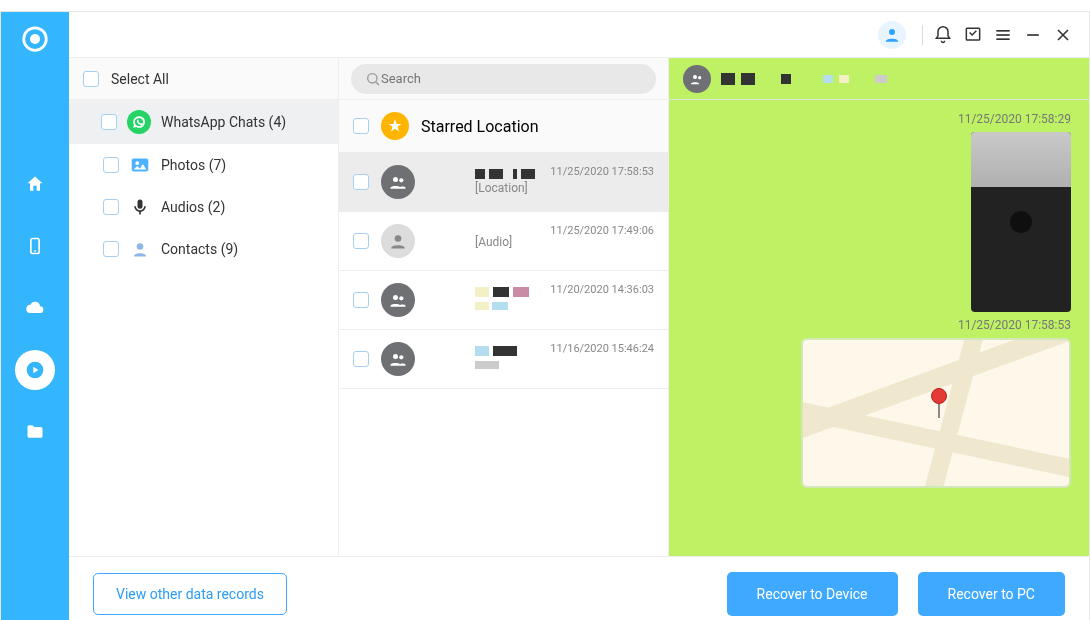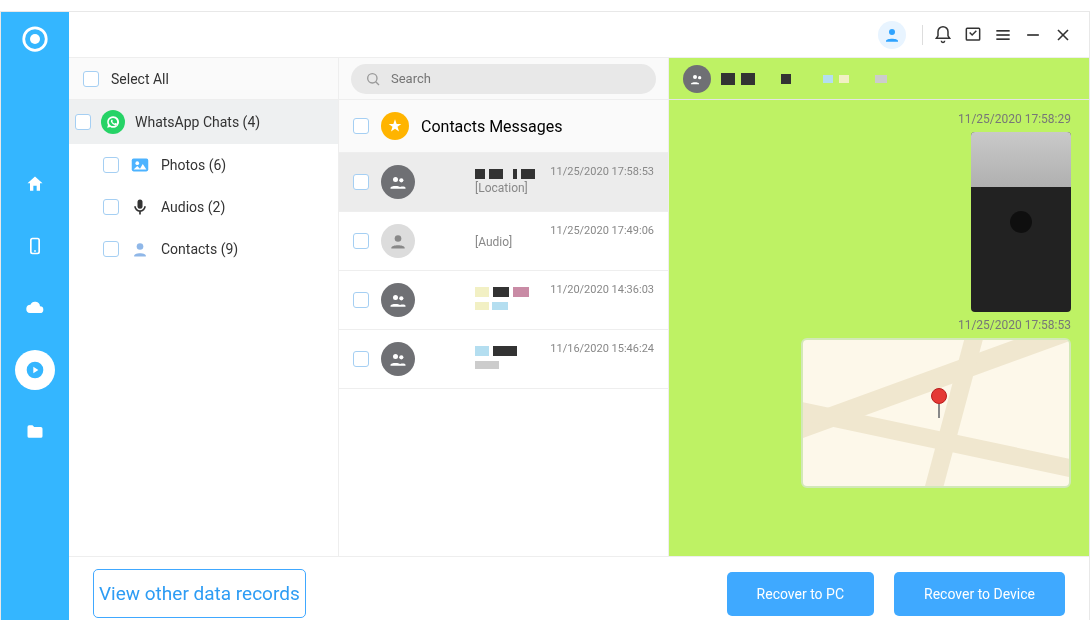--- a/index.html
+++ b/index.html
@@ -18,34 +18,34 @@
 .tb-left { flex:1; }
 .tb-icon { width: 20px; height:20px; display:flex; align-items:center; justify-content:center; cursor:pointer; color:#333; }
 .tb-avatar { width:28px; height:28px; border-radius:50%; background:#e8f4ff; display:flex; align-items:center; justify-content:center; color:#2fa3ff; margin-right:6px; }
 .tb-sep { width:1px; height:20px; background:#ddd; }
 
 .content { flex:1; display:flex; overflow:hidden; }
 
 
 .sidebar { width: 270px; border-right: 1px solid #eee; display:flex; flex-direction:column; }
 .select-all { height:42px; display:flex; align-items:center; padding: 0 14px; gap:12px; border-bottom:1px solid #eee; font-size:14px; color:#333; background:#fafafa;}
-.side-item { display:flex; align-items:center; padding: 10px 6px; gap:10px; font-size:14px; color:#333; cursor:pointer; }
+.side-item { display:flex; align-items:center; padding: 10px 32px; gap:10px; font-size:14px; color:#333; cursor:pointer; }
 .side-item.category { font-weight:400; }
 .side-item.active { background:#eef0f1; }
 .side-item.sub { padding-left: 34px; }
 .side-item .chev { margin-left:4px; color:#888; font-size:11px; }
 .checkbox { width:16px; height:16px; border:1.5px solid #a5cff3; border-radius:3px; flex-shrink:0; background:#fff; }
 .wa-icon { width:24px; height:24px; border-radius:50%; background:#25d366; display:flex; align-items:center; justify-content:center; flex-shrink:0; }
 .wa-icon svg { width:14px; height:14px; fill:#fff; }
 .file-icon { width:22px; height:22px; display:flex; align-items:center; justify-content:center; flex-shrink:0; }
 
 
 .chatlist { width: 330px; border-right:1px solid #eee; display:flex; flex-direction:column; }
 .search { height:42px; background:#fafafa; display:flex; align-items:center; padding: 0 12px; border-bottom:1px solid #eee;}
-.search-box { flex:1; height:30px; background:#e8e8e8; border-radius:15px; display:flex; align-items:center; padding:0 14px; gap:10px; color:#999; }
+.search-box { flex:1; height:30px; background:#e8e8e8; border-radius:15px; display:flex; align-items:center; padding:0 14px; color:#999; }
 .search-box input { border:none; background:transparent; outline:none; flex:1; font-size:13px; color:#555; }
 .starred, .chat-row { display:flex; align-items:center; padding: 12px 14px; gap:12px; border-bottom:1px solid #eee; cursor:pointer; }
 .starred { background:#fafafa; }
 .chat-row { position:relative; }
 .chat-row.selected { background:#ececec; }
 .star-icon { width:28px; height:28px; border-radius:50%; background:#ffb400; display:flex; align-items:center; justify-content:center; color:#fff; }
 .chat-avatar { width:34px; height:34px; border-radius:50%; background:#6f7074; display:flex; align-items:center; justify-content:center; color:#fff; flex-shrink:0; }
 .chat-avatar.single { background:#dcdcdc; color:#888; }
 .chat-body { flex:1; min-width:0;padding-left:48px; }
 .chat-name { font-size:13px; color:#333; display:flex; gap:4px; }
@@ -69,21 +69,21 @@
 .map-thumb::before, .map-thumb::after { content:""; position:absolute; background:#f0e7cf; }
 .map-thumb::before { width:300px; height:20px; top:30px; left:-20px; transform:rotate(-20deg); }
 .map-thumb::after { width:300px; height:18px; top:90px; left:-20px; transform:rotate(12deg); }
 .map-road-v { position:absolute; width:18px; height:200px; background:#f0e7cf; left:140px; top:-20px; transform:rotate(15deg); }
 .map-pin { position:absolute; top:48px; left:128px; }
 .map-pin .head { width:16px; height:16px; border-radius:50%; background:#e53935; border:1px solid #b71c1c; }
 .map-pin .stick { width:2px; height:14px; background:#888; margin:0 auto; }
 
 
 .footer { height:74px; border-top:1px solid #eee; display:flex; align-items:center; padding: 0 24px; gap:20px; }
-.btn-outline { border:1.5px solid #40a8ff; color:#2d9cf4; background:#fff; padding:12px 5px; border-radius:5px; font-size:19px; cursor:pointer; }
+.btn-outline { border:1.5px solid #40a8ff; color:#2d9cf4; background:#fff; padding:12px 22px; border-radius:5px; font-size:14px; cursor:pointer; }
 .btn-primary { background:#3fa9ff; color:#fff; border:none; padding:14px 30px; border-radius:5px; font-size:14px; cursor:pointer; }
 .spacer { flex:1; }
 
 svg { display:block; }
 </style>
 </head>
 <body>
 
 <div class="app">
   <div class="rail">
@@ -182,21 +182,21 @@
 
         <div class="side-item sub">
           <span class="checkbox"></span>
           <span class="file-icon">
             <svg viewBox="0 0 24 24" width="22" height="22">
                 <rect x="3" y="5" width="18" height="14" rx="2" fill="#4db3ff"></rect>
                 <circle cx="9" cy="10" r="2" fill="#fff"></circle>
                 <path d="M5 17l4-4 3 3 3-5 4 6z" fill="#fff"></path>
               </svg>
           </span>
-          <span>Photos (6)</span>
+          <span>Photos (7)</span>
         </div>
         <div class="side-item sub">
           <span class="checkbox"></span>
           <span class="file-icon">
             <svg viewBox="0 0 24 24" width="20" height="20" fill="#333">
                 <rect x="9" y="3" width="6" height="11" rx="3"></rect>
                 <path d="M6 11a6 6 0 0 0 12 0" stroke="#333" fill="none" stroke-width="2"></path>
                 <line x1="12" y1="17" x2="12" y2="21" stroke="#333" stroke-width="2"></line>
               </svg>
           </span>
@@ -224,21 +224,21 @@
             <input type="text" placeholder="Search" style="">
           </div>
         </div>
         <div class="starred">
           <span class="checkbox"></span>
           <span class="star-icon">
             <svg width="16" height="16" viewBox="0 0 24 24" fill="#fff">
                 <path d="M12 2l2.5 7h7l-5.7 4.2 2.2 7L12 16l-6 4.2 2.2-7L2.5 9h7z"></path>
               </svg>
           </span>
-          <span>Contacts Messages</span>
+          <span>Starred Location</span>
         </div>
 
         <div class="chat-row selected">
           <span class="checkbox"></span>
           <span class="chat-avatar">
             <svg width="20" height="20" viewBox="0 0 24 24" fill="#fff">
                 <circle cx="9" cy="9" r="3"></circle>
                 <circle cx="16" cy="10" r="2.5"></circle>
                 <path d="M3 19c0-3 12-3 12 0v1H3zM14 19c0-2 7-2 7 0v1h-7z"></path>
               </svg>
@@ -345,17 +345,17 @@
                 <div class="stick"></div>
             </div>
           </div>
         </div>
       </div>
     </div>
 
     <div class="footer">
       <button class="btn-outline">View other data records</button>
       <div class="spacer"></div>
+      <button class="btn-primary">Recover to Device</button>
       <button class="btn-primary">Recover to PC</button>
-      <button class="btn-primary">Recover to Device</button>
     </div>
   </div>
 </div>
 
 </body></html>

